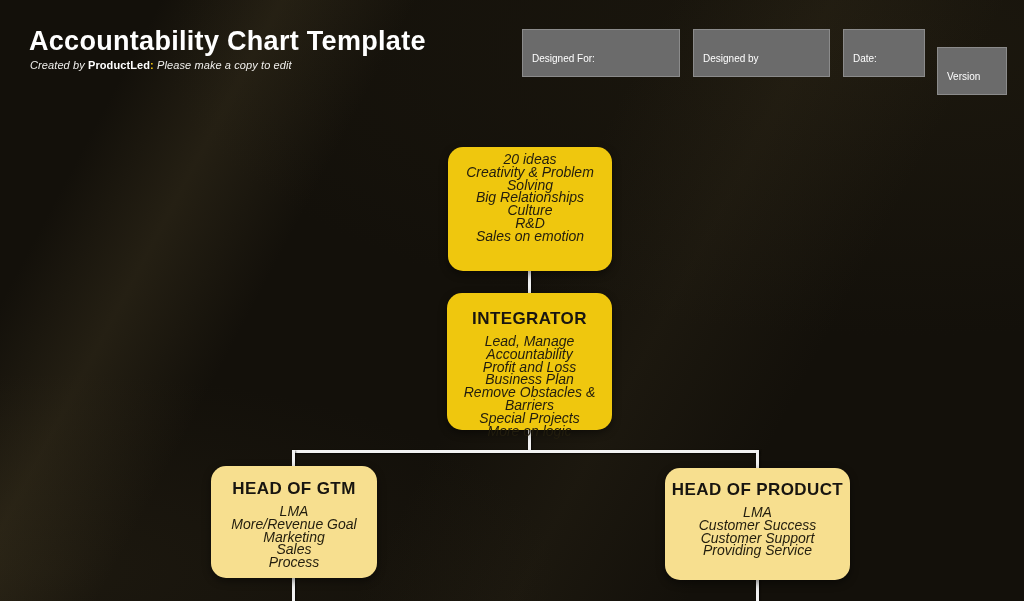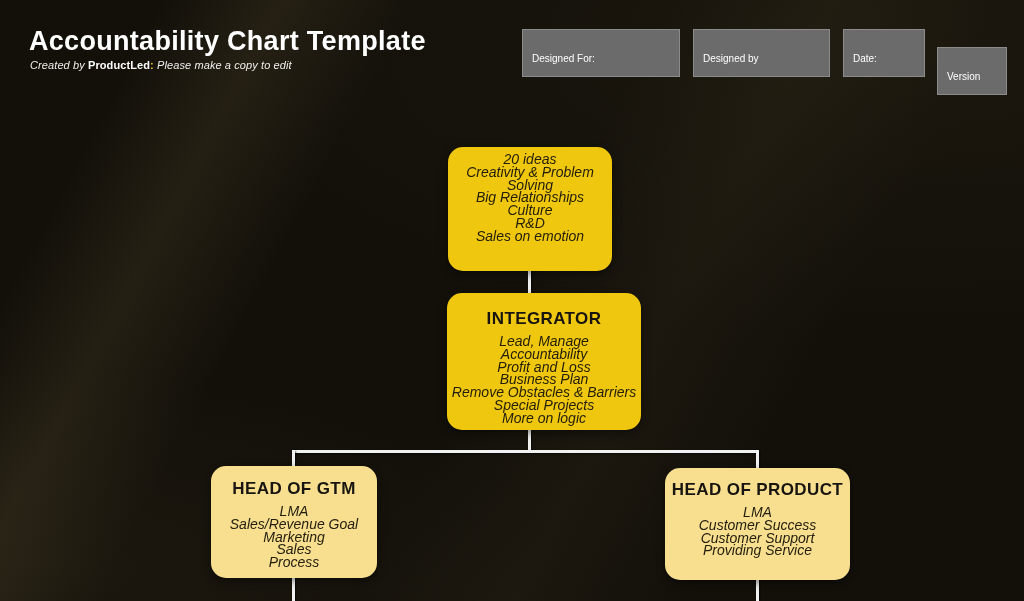--- a/index.html
+++ b/index.html
@@ -69,21 +69,21 @@
   .node-items div {
     font-size: 14px;
     font-style: italic;
     line-height: 12.8px;
     color: #221d0e;
   }
 
   .node.visionary  { left: 448px; top: 147px; width: 164px; height: 124px; }
   .node.visionary .node-title { margin-top: 12px; }
 
-  .node.integrator { left: 447px; top: 293px; width: 194px; height: 137px; }
+  .node.integrator { left: 447px; top: 293px; width: 165px; height: 137px; }
   .node.integrator .node-title { margin-top: 16px; }
 
   .node.gtm        { left: 211px; top: 466px; width: 166px; height: 112px; }
   .node.gtm .node-title { margin-top: 13px; }
 
   .node.product    { left: 665px; top: 468px; width: 185px; height: 112px; }
   .node.product .node-title { margin-top: 12px; }
 
   
   .conn {
@@ -151,21 +151,21 @@
       <div>Remove Obstacles &amp; Barriers</div>
       <div>Special Projects</div>
       <div>More on logic</div>
     </div>
 </div>
 
 <div class="node pale gtm">
   <div class="node-title">HEAD OF GTM</div>
   <div class="node-items">
       <div>LMA</div>
-      <div>Sales/Revenue Goal</div>
+      <div>More/Revenue Goal</div>
       <div>Marketing</div>
       <div>Sales</div>
       <div>Process</div>
     </div>
 </div>
 
 <div class="node pale product">
   <div class="node-title">HEAD OF PRODUCT</div>
   <div class="node-items">
       <div>LMA</div>

